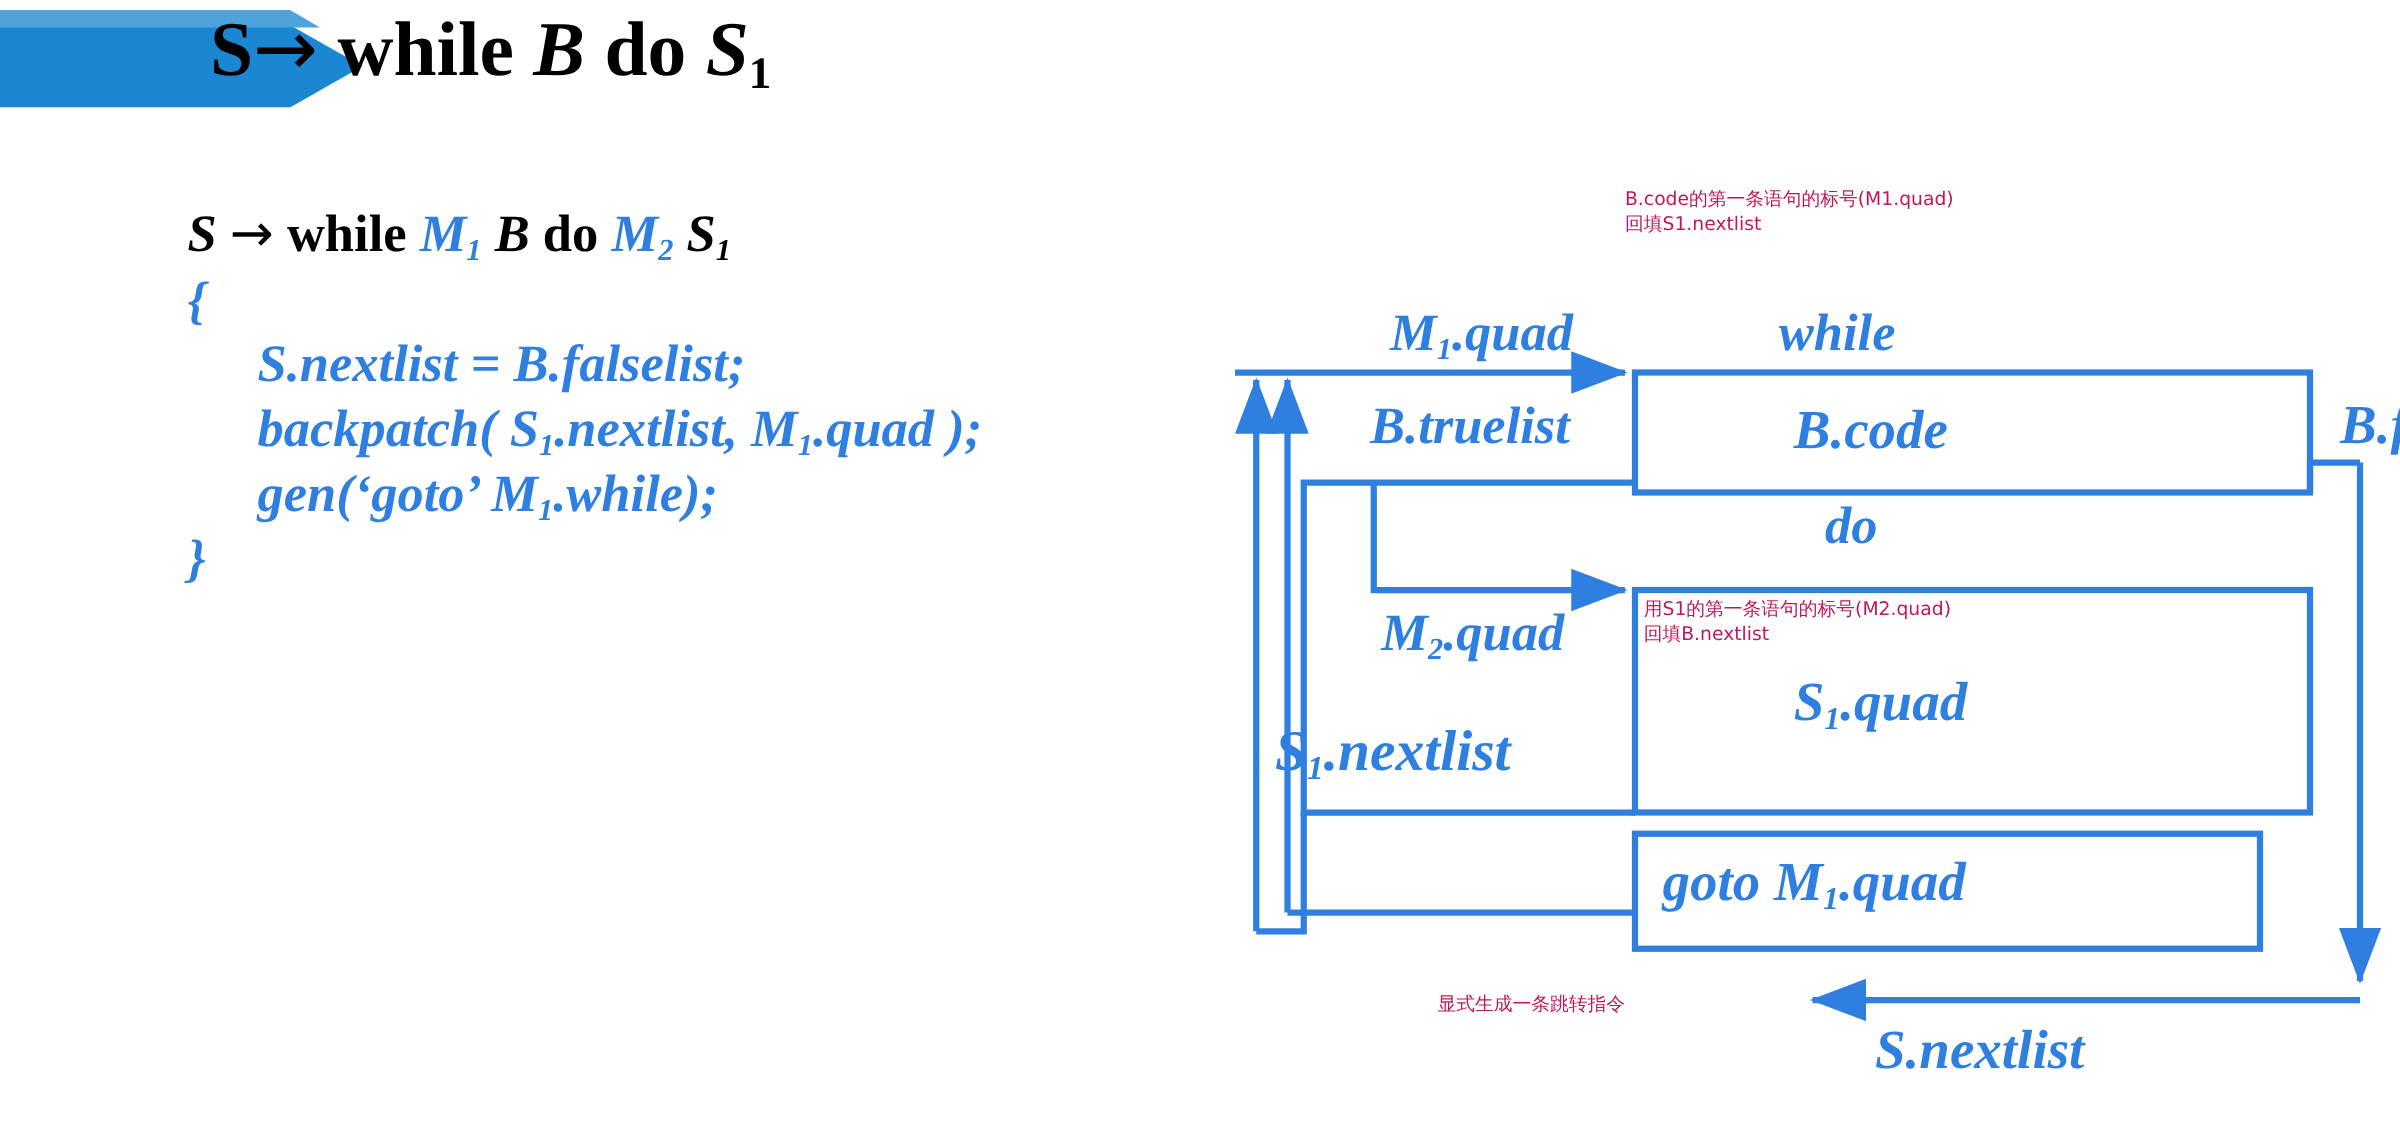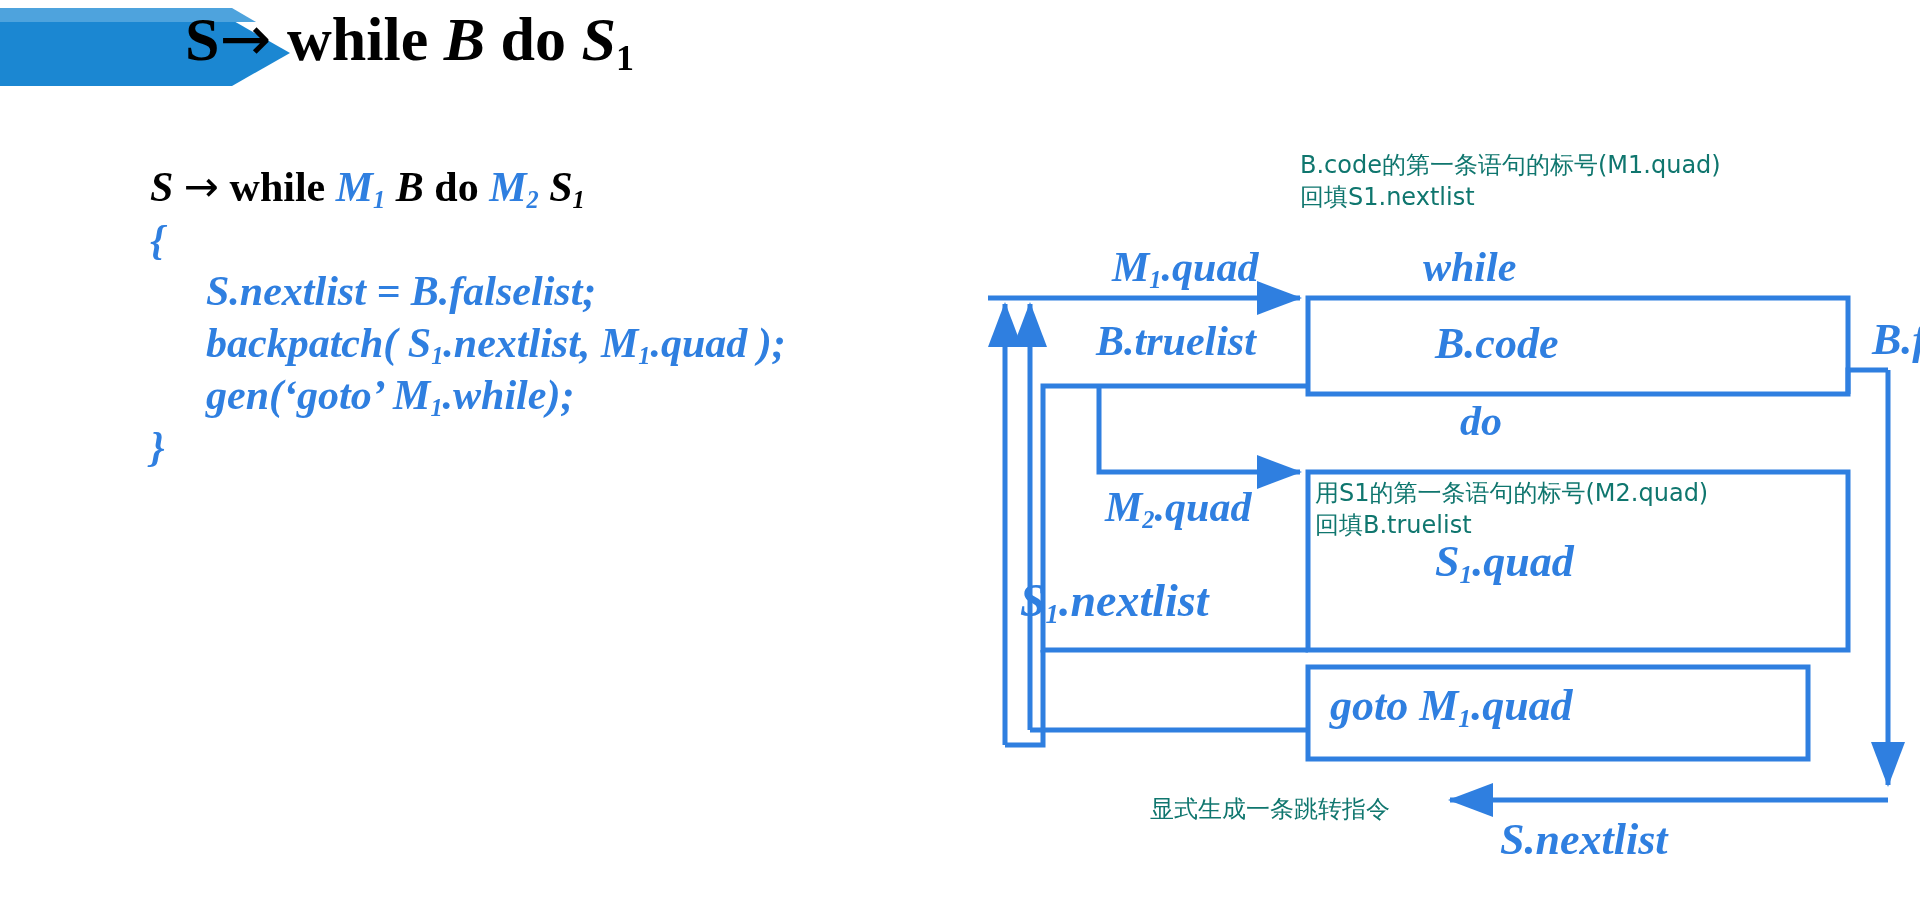--- a/index.html
+++ b/index.html
@@ -27,21 +27,20 @@
   #title-text {
     position: absolute;
     left: 168px;
     top: 6px;
     font-family: "Liberation Serif", serif;
     font-weight: bold;
     font-size: 62px;
     color: #000000;
     white-space: nowrap;
     line-height: 1.05;
-    margin-left: 17px;
   }
   .arrow-sym { font-family: "DejaVu Sans", sans-serif; font-weight: normal; }
   .ital { font-style: italic; }
   sub { font-size: 0.58em; vertical-align: baseline; position: relative; top: 0.28em; }
 
   
   #code-block {
     position: absolute;
     left: 150px;
     top: 160px;
@@ -84,25 +83,25 @@
     position: absolute;
     color: #2f7fe0;
     font-family: "Liberation Serif", serif;
     font-style: italic;
     font-weight: bold;
     white-space: nowrap;
     line-height: 1;
   }
   .cn-note {
     position: absolute;
-    color: #0f766e;
+    color: #be185d;
     font-family: "DejaVu Sans", sans-serif;
     font-style: normal;
     font-weight: normal;
-    font-size: 24px;
+    font-size: 15px;
     line-height: 1.32;
     white-space: nowrap;
   }
 </style>
 </head>
 <body>
 
 <div id="slide">
 
   <div id="title-banner">
@@ -220,18 +219,18 @@
 
   <div class="dlabel" style="left:1500px; top:818px; font-size:44px;">S.nextlist</div>
 
   <div class="cn-note" style="left:1300px; top:150px;">
     <div>B.code的第一条语句的标号(M1.quad)</div>
     <div>回填S1.nextlist</div>
   </div>
 
   <div class="cn-note" style="left:1315px; top:478px;">
     <div>用S1的第一条语句的标号(M2.quad)</div>
-    <div>回填B.truelist</div>
+    <div>回填B.nextlist</div>
   </div>
 
   <div class="cn-note" style="left:1150px; top:762px;margin-top:32px;">显式生成一条跳转指令</div>
 
 </div>
 
 </body></html>

